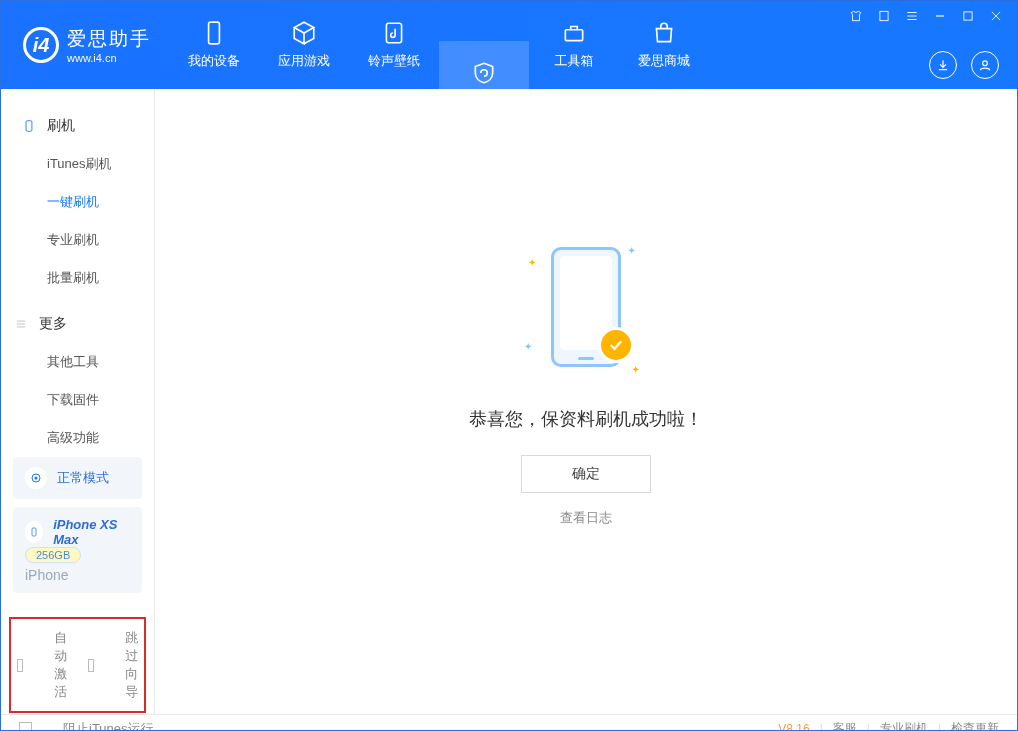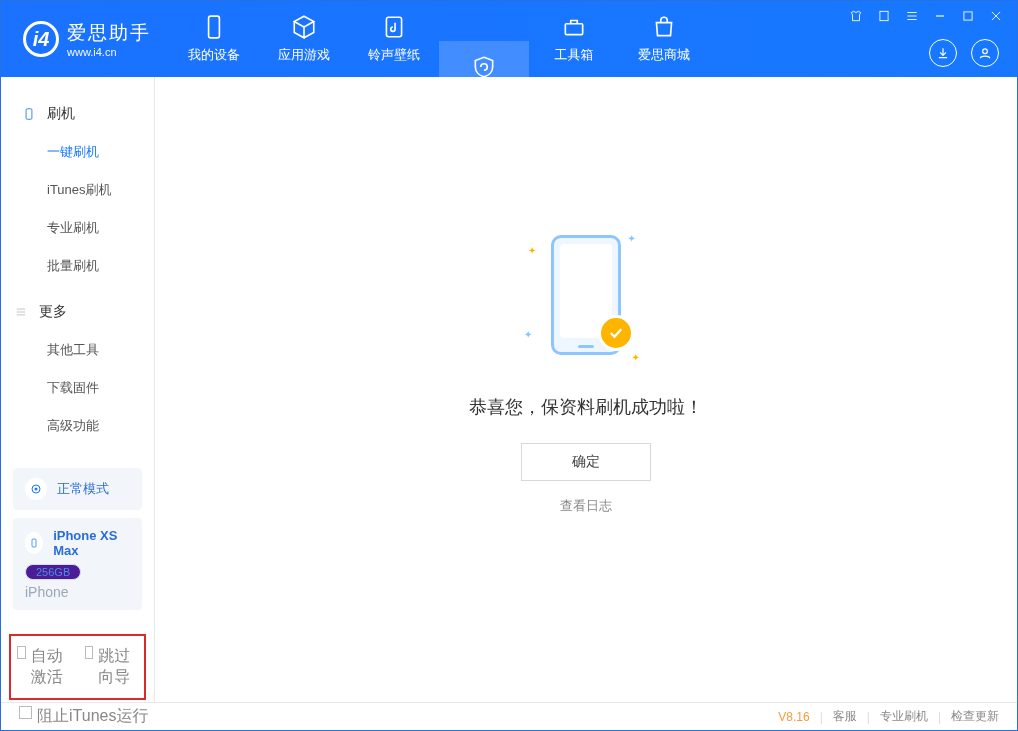--- a/index.html
+++ b/index.html
@@ -1,19 +1,19 @@
 <!DOCTYPE html>
 <html><head>
 <meta charset="utf-8">
 <style>
 * { margin: 0; padding: 0; box-sizing: border-box; font-family: "Microsoft YaHei", Arial, sans-serif; }
 body { background: #fff; width: 1018px; height: 731px; border: 1px solid #2a6fe0; overflow: hidden; }
 
 .titlebar {
-  height: 76px;
+  height: 88px;
   background: linear-gradient(to right, #1a72ff, #1778ff);
   color: #fff;
   display: flex;
   align-items: stretch;
   position: relative;
 }
 .logo-area { display: flex; align-items: center; padding: 0 18px 0 22px; }
 .logo-circle {
   width: 36px; height: 36px; border-radius: 50%;
   border: 3px solid #fff; display: flex; align-items: center; justify-content: center;
@@ -74,30 +74,30 @@
   display: flex; align-items: center; font-size: 13px; color: #2b6cd9;
 }
 .device-card.secondary { flex-direction: column; align-items: flex-start; }
 .device-card .dc-icon {
   width: 22px; height: 22px; border-radius: 50%; background: #fff;
   display: flex; align-items: center; justify-content: center; margin-right: 10px;
   color:#1778ff; font-size:12px;
 }
 .device-card .dc-name { font-weight: 600; color: #2b6cd9; }
 .capacity-pill {
-  display: inline-block; background: #4c1d95; border:1px solid #cfe0f8; color: #4a8be8;
-  border-radius: 10px; padding: 1px 10px; font-size: 11px; margin-top: 6px;
+  display: inline-block; background: #fef9c3; border:1px solid #cfe0f8; color: #4a8be8;
+  border-radius: 10px; padding: 1px 10px; font-size: 11px; 
 }
 .device-sub { font-size: 14px; color: #9aa8b8; margin-top: 4px; }
 
 .highlight-box {
   margin: 6px 8px 2px 8px; border: 2px solid #d92b2b; padding: 10px 6px;
   display: flex; align-items: center; gap: 14px;
 }
-.cb { display: flex; font-size: 16px; color: #888; cursor: pointer; }
+.cb { display: flex; align-items: center; font-size: 13px; color: #888; cursor: pointer; gap: 26px; }
 .cb .box { width: 13px; height: 13px; border: 1px solid #bbb; margin-right: 5px; background:#fff;}
 
 .main {
   flex: 1; display: flex; flex-direction: column; align-items: center; justify-content: center;
   padding-bottom: 40px;
 }
 .phone-illus { position: relative; width: 180px; height: 150px; margin-bottom: 20px; }
 .phone-frame {
   position:absolute; left:50%; top:10px; transform:translateX(-50%);
   width: 70px; height: 120px; border: 3px solid #8fc5ff; border-radius: 10px;
@@ -255,22 +255,22 @@
   <div class="sidebar">
     <div class="side-section-header">
       <span class="side-icon">
           <svg viewBox="0 0 24 24" width="14" height="14">
             <rect x="7" y="3" width="10" height="18" rx="2" fill="none" stroke="#1778ff" stroke-width="1.5"></rect>
           </svg>
         </span>
       <span>刷机</span>
     </div>
     <div class="side-items">
+      <div class="side-item">iTunes刷机</div>
       <div class="side-item active">一键刷机</div>
-      <div class="side-item">iTunes刷机</div>
       <div class="side-item">专业刷机</div>
       <div class="side-item">批量刷机</div>
     </div>
 
     <div class="side-section-header" style="margin-top:8px;padding-left:12px;">
       <span class="side-icon">
           <svg viewBox="0 0 24 24" width="14" height="14">
             <path d="M5 7 H19 M5 12 H19 M5 17 H19" stroke="#bbb" stroke-width="1.5"></path>
           </svg>
         </span>
@@ -288,21 +288,21 @@
       <div class="device-card">
         <span class="dc-icon">
             <svg viewBox="0 0 24 24" width="12" height="12">
               <circle cx="12" cy="12" r="8" fill="none" stroke="#1778ff" stroke-width="2"></circle>
               <circle cx="12" cy="12" r="3" fill="#1778ff"></circle>
             </svg>
           </span>
         <span>正常模式</span>
       </div>
       <div class="device-card secondary">
-        <div style="display:flex; align-items:center;">
+        <div style="display:flex; align-items:center;font-style:italic;">
           <span class="dc-icon">
               <svg viewBox="0 0 24 24" width="12" height="12">
                 <rect x="8" y="4" width="8" height="16" rx="2" fill="none" stroke="#1778ff" stroke-width="1.5"></rect>
               </svg>
             </span>
           <span class="dc-name">iPhone XS Max</span>
         </div>
         <span class="capacity-pill">256GB</span>
         <span class="device-sub">iPhone</span>
       </div>

